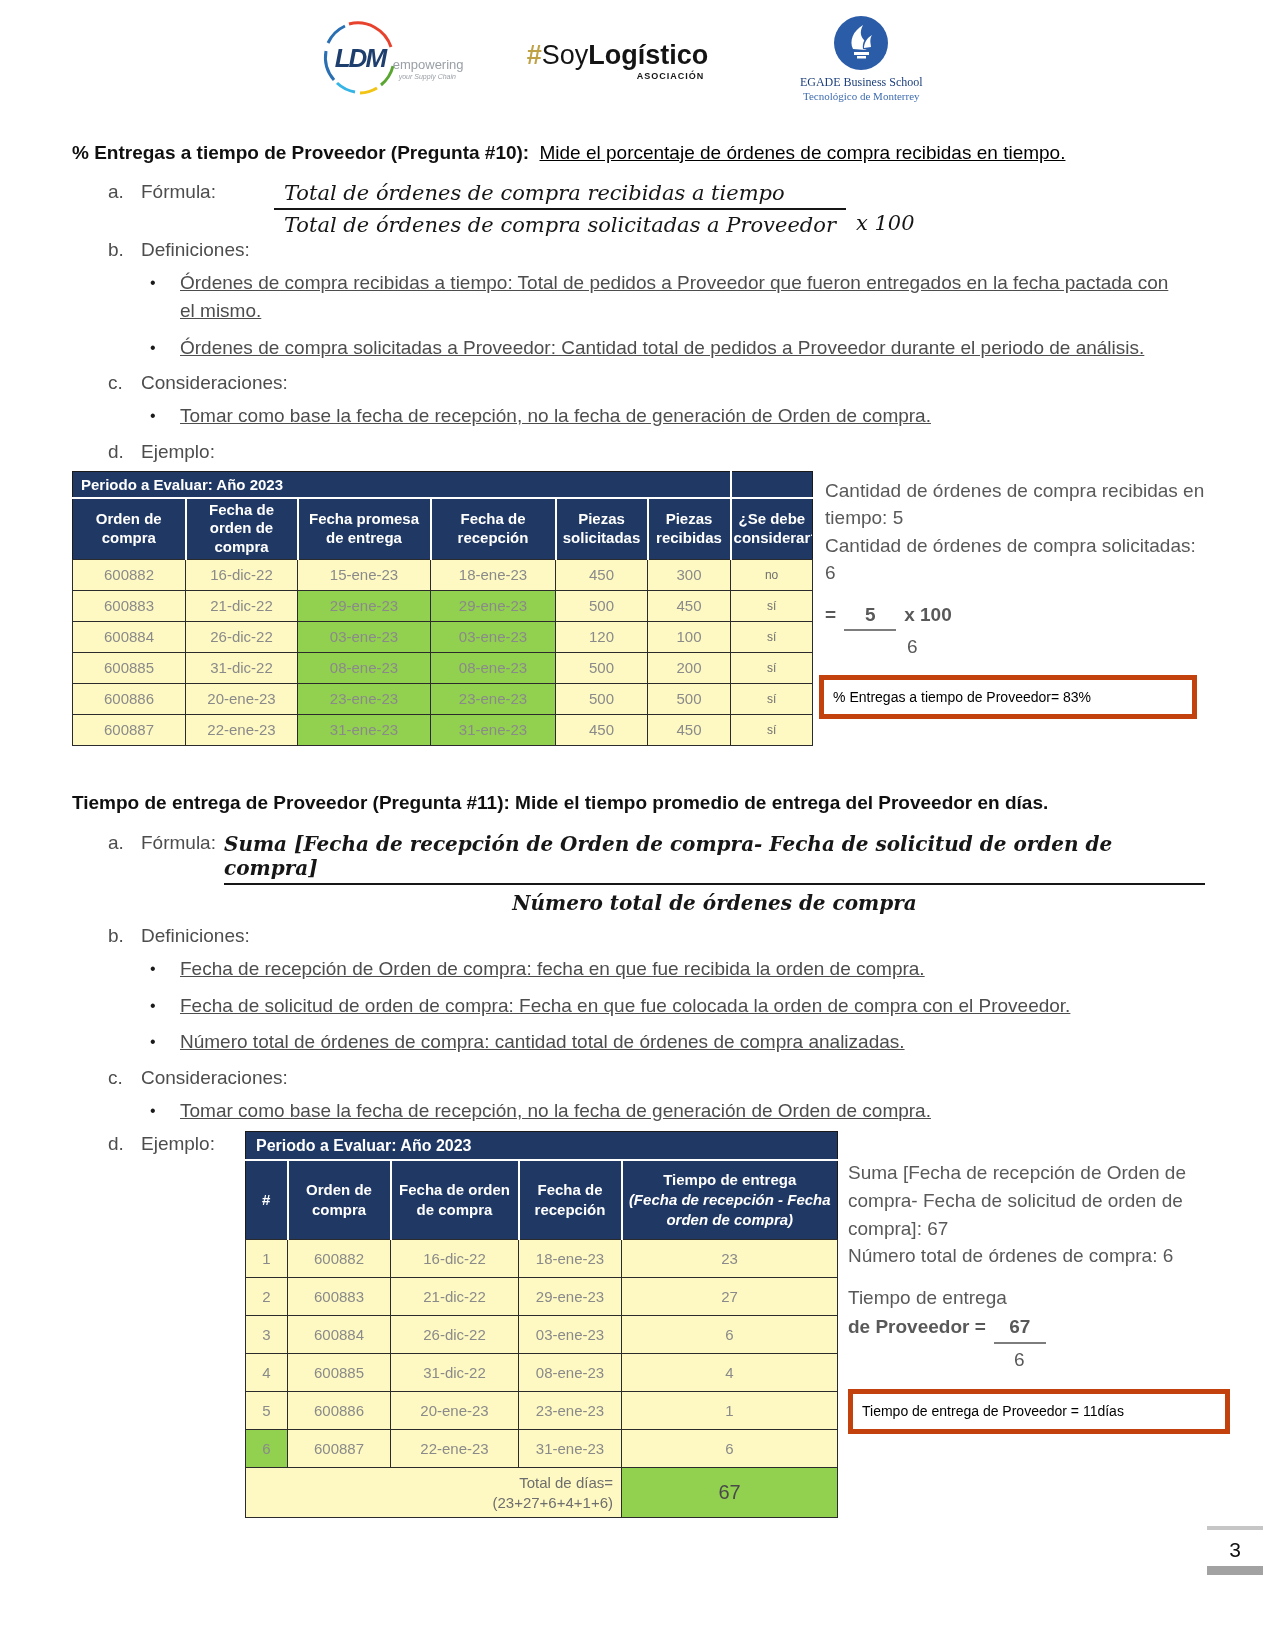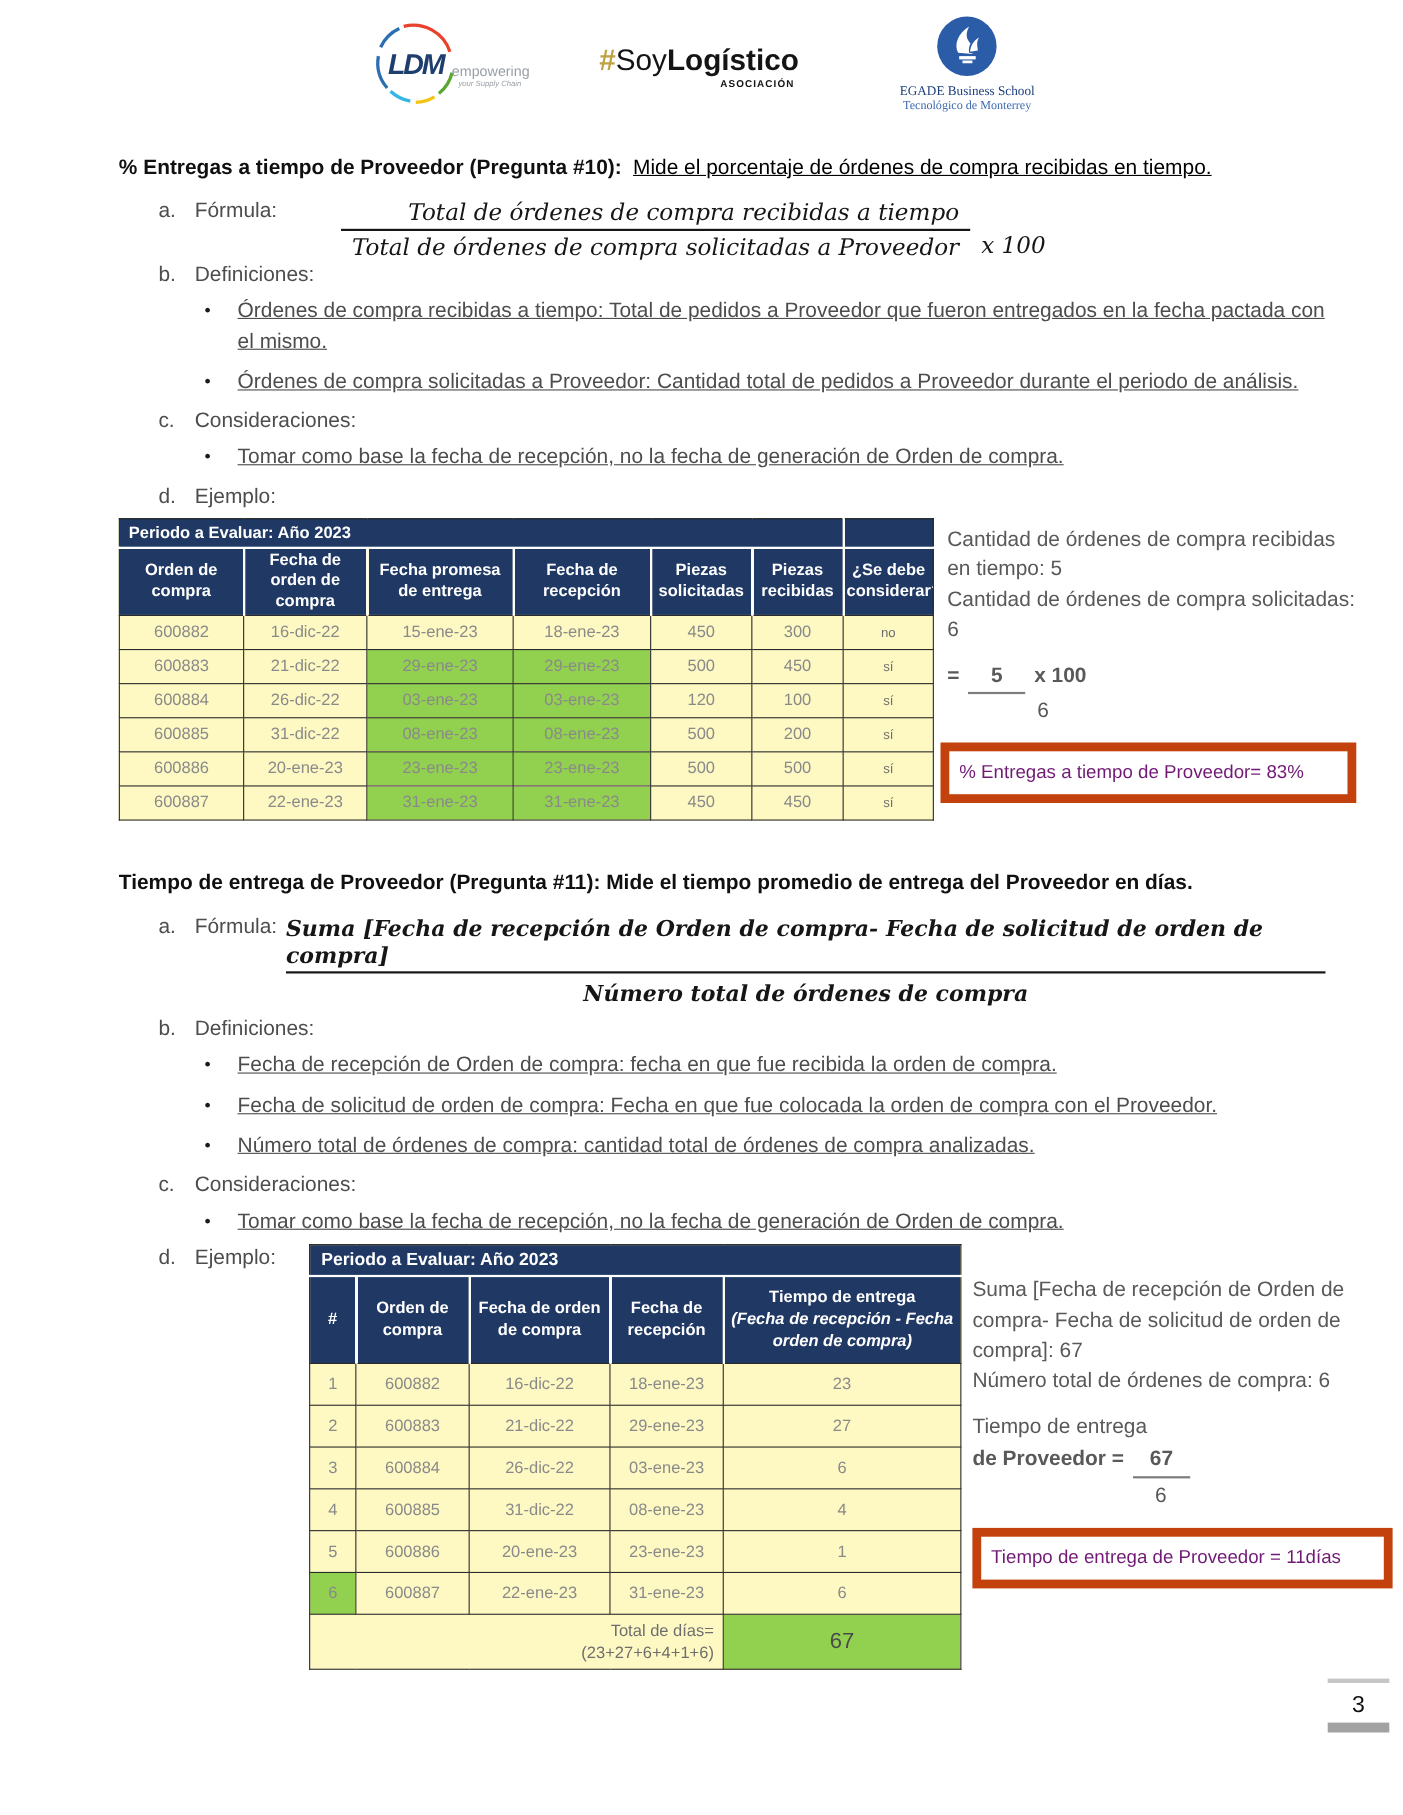--- a/index.html
+++ b/index.html
@@ -1,18 +1,18 @@
 <!DOCTYPE html>
 <html><head>
 <meta charset="utf-8">
 <style>
   * { margin:0; padding:0; box-sizing:border-box; }
   html,body { background:#ffffff; }
   body { font-family:"Liberation Sans", sans-serif; color:#575757; }
-  .page { position:relative; width:1275px; height:1589px; background:#fff; overflow:hidden; margin:0 auto;padding-left:36px; }
+  .page { position:relative; width:1275px; height:1589px; background:#fff; overflow:hidden; margin:0 auto; }
 
   
   .logos { display:flex; justify-content:center; align-items:center; gap:58px; padding-top:16px; height:100px; }
   .logo-ldm { position:relative; width:150px; height:82px; }
   .ldm-text { position:absolute; left:16px; top:26px; font-weight:bold; font-size:26px; letter-spacing:-2px; color:#1e3e6e; font-style:italic; }
   .ldm-tag1 { position:absolute; left:74px; top:40px; font-size:13px; color:#9aa0a6; }
   .ldm-tag2 { position:absolute; left:80px; top:56px; font-size:7px; font-style:italic; color:#9aa0a6; }
   .logo-soy { position:relative; height:60px; padding-top:12px; }
   .soy-line { font-size:27px; color:#141414; white-space:nowrap; }
   .soy-hash { color:#bfa245; font-weight:bold; }
@@ -44,21 +44,21 @@
 
   .lrow { display:flex; align-items:flex-start; padding-left:36px; margin-top:10px; font-size:19px; color:#4d4d4d; }
   .llab { width:33px; flex:none; }
   .ltit { flex:none; }
   .bullet { display:flex; align-items:flex-start; padding-left:78px; margin-top:8px; font-size:19px; color:#4d4d4d; line-height:1.5; }
   .dot { width:30px; flex:none; font-size:16px; padding-top:2px; color:#1a1a1a; }
   .btxt { max-width:990px;text-decoration:underline; }
 
   
   .f1wrap { display:flex; align-items:flex-start; padding-left:36px; margin-top:14px; font-size:19px; color:#4d4d4d; }
-  .f1frac { margin-left:58px; text-align:right; font-family:"DejaVu Serif", serif; font-style:italic; font-weight:500; color:#161616; font-size:21px; }
+  .f1frac { margin-left:58px; text-align:left; font-family:"DejaVu Serif", serif; font-style:italic; font-weight:500; color:#161616; font-size:21px; }
   .f1num { padding:0 10px 3px 10px; border-bottom:2px solid #161616; }
   .f1den { padding:3px 10px 0 10px; }
   .fx100 { font-family:"DejaVu Serif", serif; font-style:italic; font-weight:500; color:#161616; font-size:21px; margin-left:10px; padding-top:30px; }
 
   
   .f2wrap { display:flex; align-items:flex-start; padding-left:36px; margin-top:16px; font-size:19px; color:#4d4d4d; }
   .f2block { margin-left:8px; font-family:"DejaVu Serif", serif; font-style:italic; font-weight:600; color:#161616; font-size:20px; }
   .f2num { border-bottom:2px solid #161616; padding-bottom:3px; }
   .f2den { text-align:center; padding-top:6px; font-weight:600; }
 
@@ -93,21 +93,21 @@
 
   .note { flex:1; padding-left:12px; font-size:19px; color:#595959; line-height:1.45; }
   .note1 { padding-top:6px; }
   .note2 { padding-top:28px; padding-left:10px; }
   .note p { margin:0; }
   .ngap { margin-top:14px; }
   .calc-l2 { margin-top:2px;font-weight:bold; }
   .ufrac { display:inline-block; min-width:52px; text-align:center; border-bottom:2px solid #7d7d7d; margin:0 8px; padding-bottom:1px; }
   .calc-den1 { margin-left:82px; margin-top:2px; }
   .calc-den2 { margin-left:166px; margin-top:2px; }
-  .result-box { margin-top:14px; border:8px solid #c2410c; padding:7px 9px; font-size:17px; color:#701a75; background:#fff; white-space:nowrap; }
+  .result-box { margin-top:14px; border:5px solid #c2410c; padding:7px 9px; font-size:14px; color:#000000; background:#fff; white-space:nowrap; }
   .rb1 { margin-left:-6px; width:378px; }
   .rb2 { margin-top:16px; width:382px; }
 
   
   .pagefoot { position:absolute; right:12px; bottom:14px; width:56px; }
   .fline1 { height:4px; background:#c6c6c6; margin-bottom:6px; }
   .pnum { text-align:center; font-size:21px; color:#101010; padding:2px 0 4px 0; }
   .fline2 { height:9px; background:#a2a2a2; }
 </style>
 </head>

